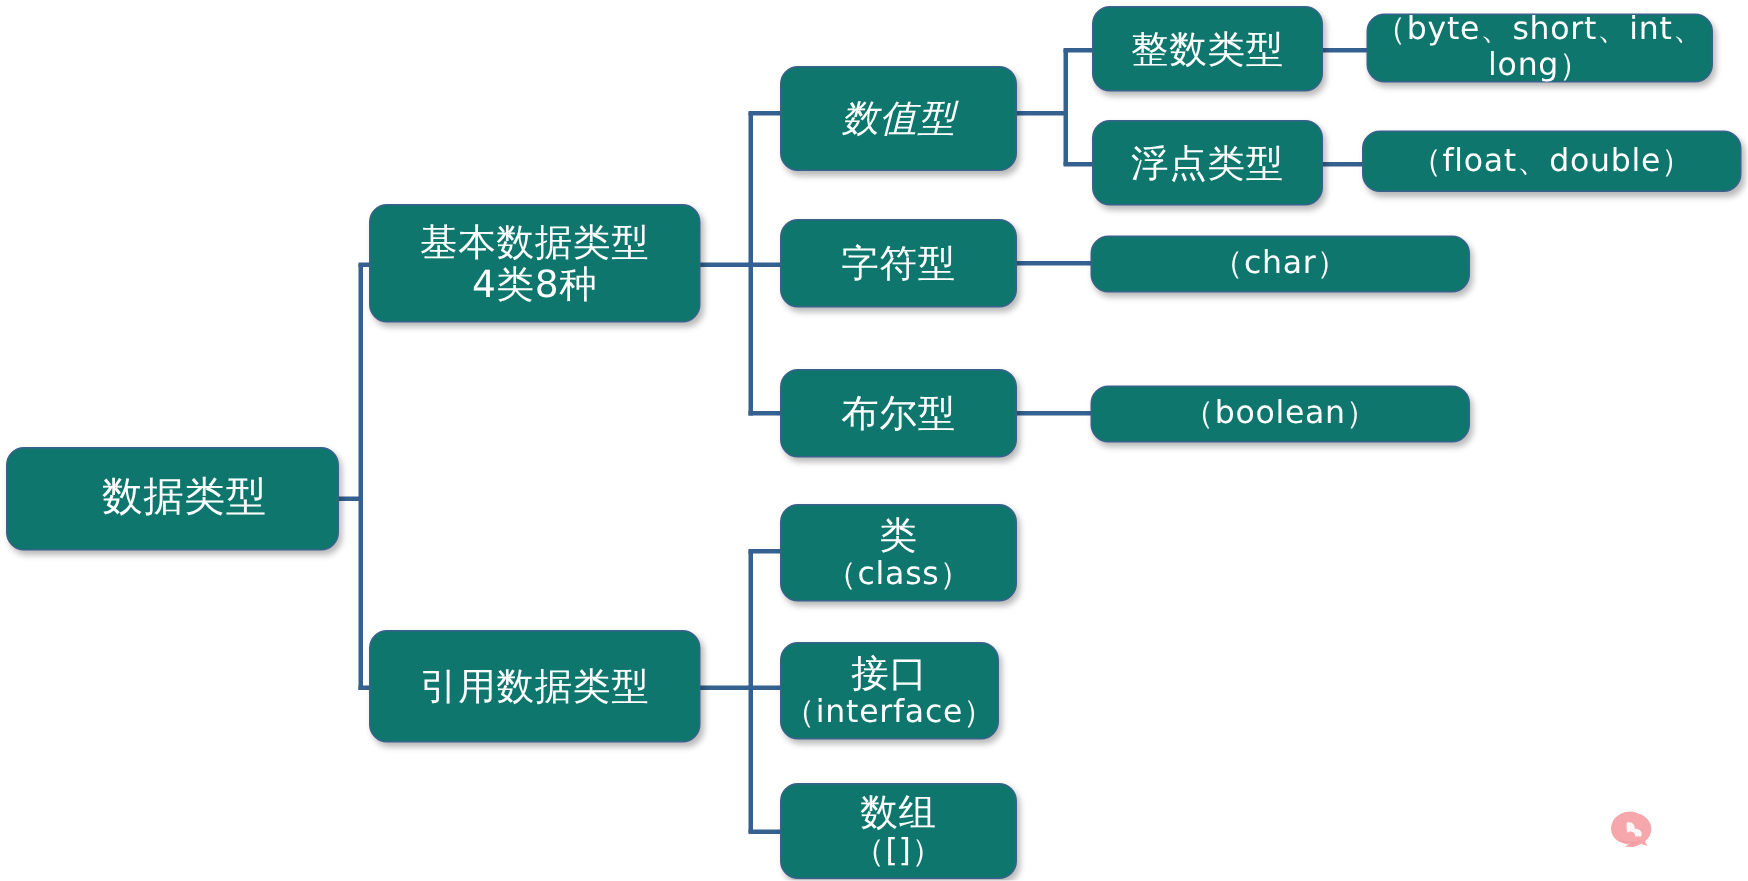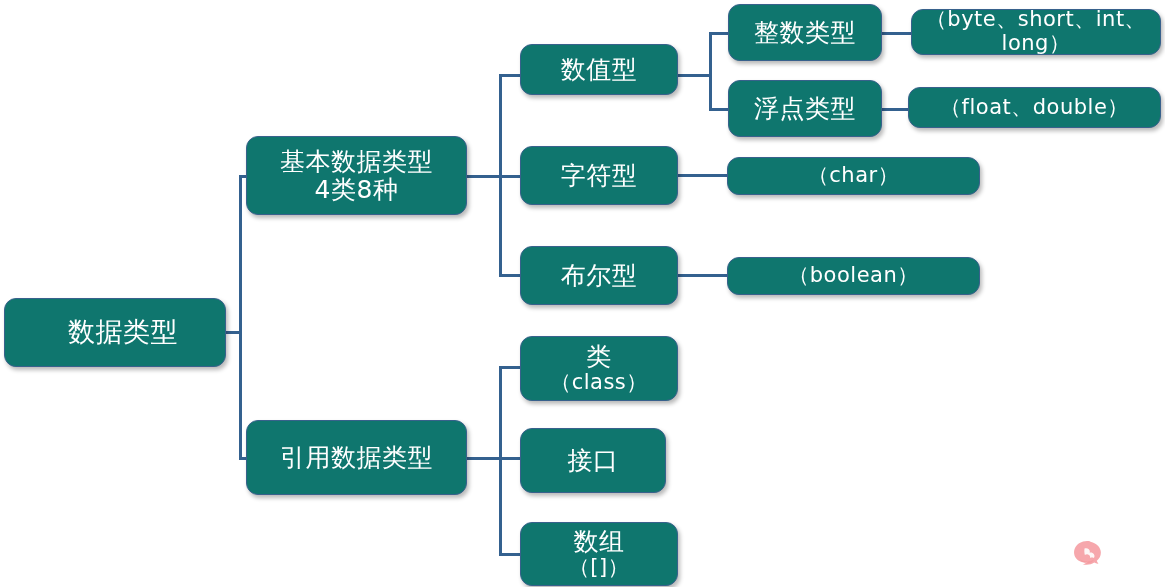--- a/index.html
+++ b/index.html
@@ -108,55 +108,56 @@
 
   <div class="node" style="left:246px;top:136px;width:221px;height:79px;">
     <span class="l1 cn26">基本数据类型</span>
     <span class="l2 cn26">4类8种</span>
   </div>
 
   <div class="node" style="left:246px;top:420px;width:221px;height:75px;">
     <span class="l1 cn26">引用数据类型</span>
   </div>
 
-  <div class="node" style="left:520px;top:44px;width:158px;height:51px;">
+  <div class="node" style="left:520px;top:44px;width:158px;height:70px;font-style:italic;">
     <span class="cn26">数值型</span>
   </div>
 
   <div class="node" style="left:520px;top:146px;width:158px;height:59px;">
     <span class="cn26">字符型</span>
   </div>
 
   <div class="node" style="left:520px;top:246px;width:158px;height:59px;">
     <span class="cn26">布尔型</span>
   </div>
 
   <div class="node" style="left:520px;top:336px;width:158px;height:65px;">
     <span class="l1 cn26">类</span>
     <span class="l2 lat22">（class）</span>
   </div>
 
   <div class="node" style="left:520px;top:428px;width:146px;height:65px;">
     <span class="l1 cn26">接口</span>
+    <span class="l2 lat22">（interface）</span>
   </div>
 
   <div class="node" style="left:520px;top:522px;width:158px;height:64px;">
     <span class="l1 cn26">数组</span>
     <span class="l2 lat22">（[]）</span>
   </div>
 
   <div class="node" style="left:728px;top:4px;width:154px;height:57px;">
     <span class="cn26">整数类型</span>
   </div>
 
   <div class="node" style="left:728px;top:80px;width:154px;height:57px;">
     <span class="cn26">浮点类型</span>
   </div>
 
-  <div class="node" style="left:911px;top:9px;width:250px;height:46px;">
+  <div class="node" style="left:911px;top:9px;width:231px;height:46px;">
     <span class="lat22">（byte、short、int、long）</span>
   </div>
 
   <div class="node" style="left:908px;top:87px;width:253px;height:41px;">
     <span class="lat22">（float、double）</span>
   </div>
 
   <div class="node" style="left:727px;top:157px;width:253px;height:38px;">
     <span class="lat22">（char）</span>
   </div>

